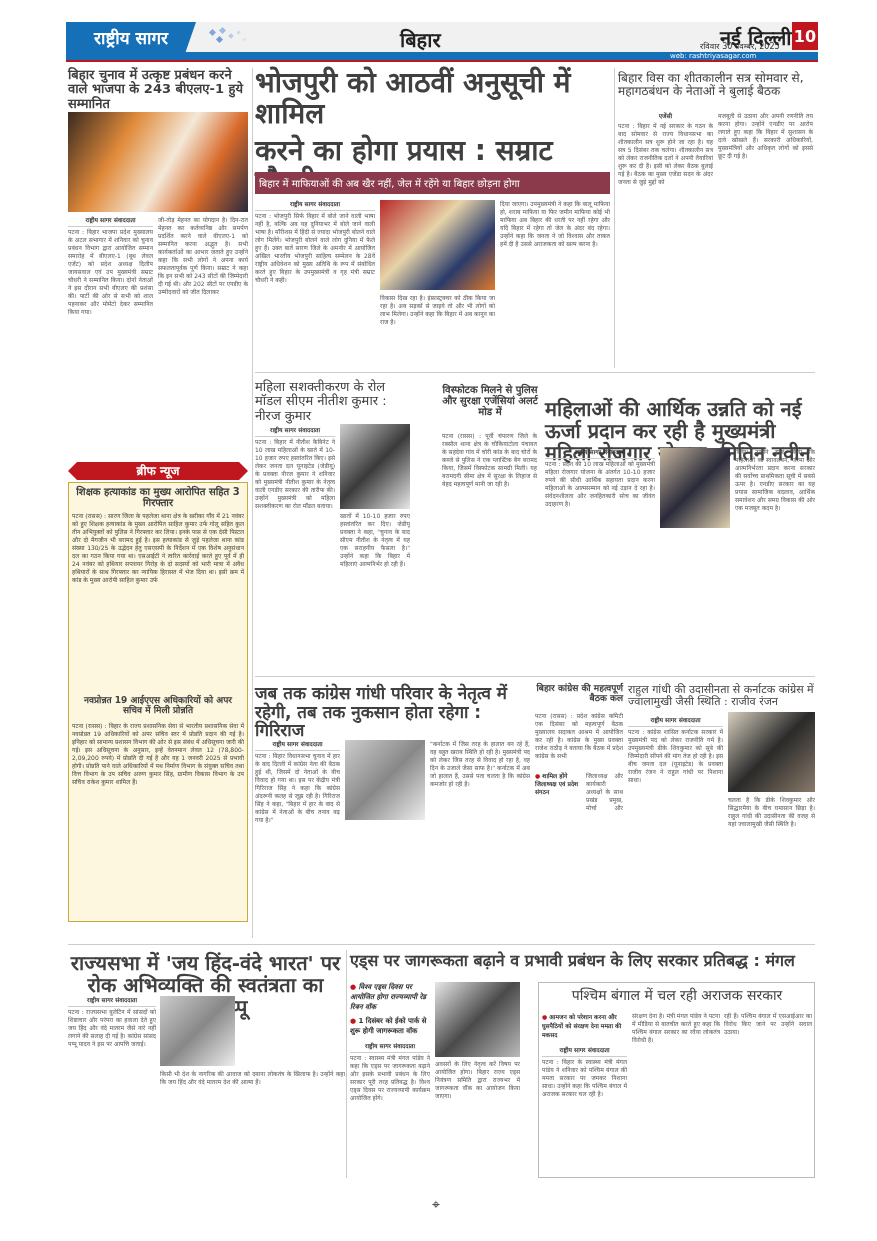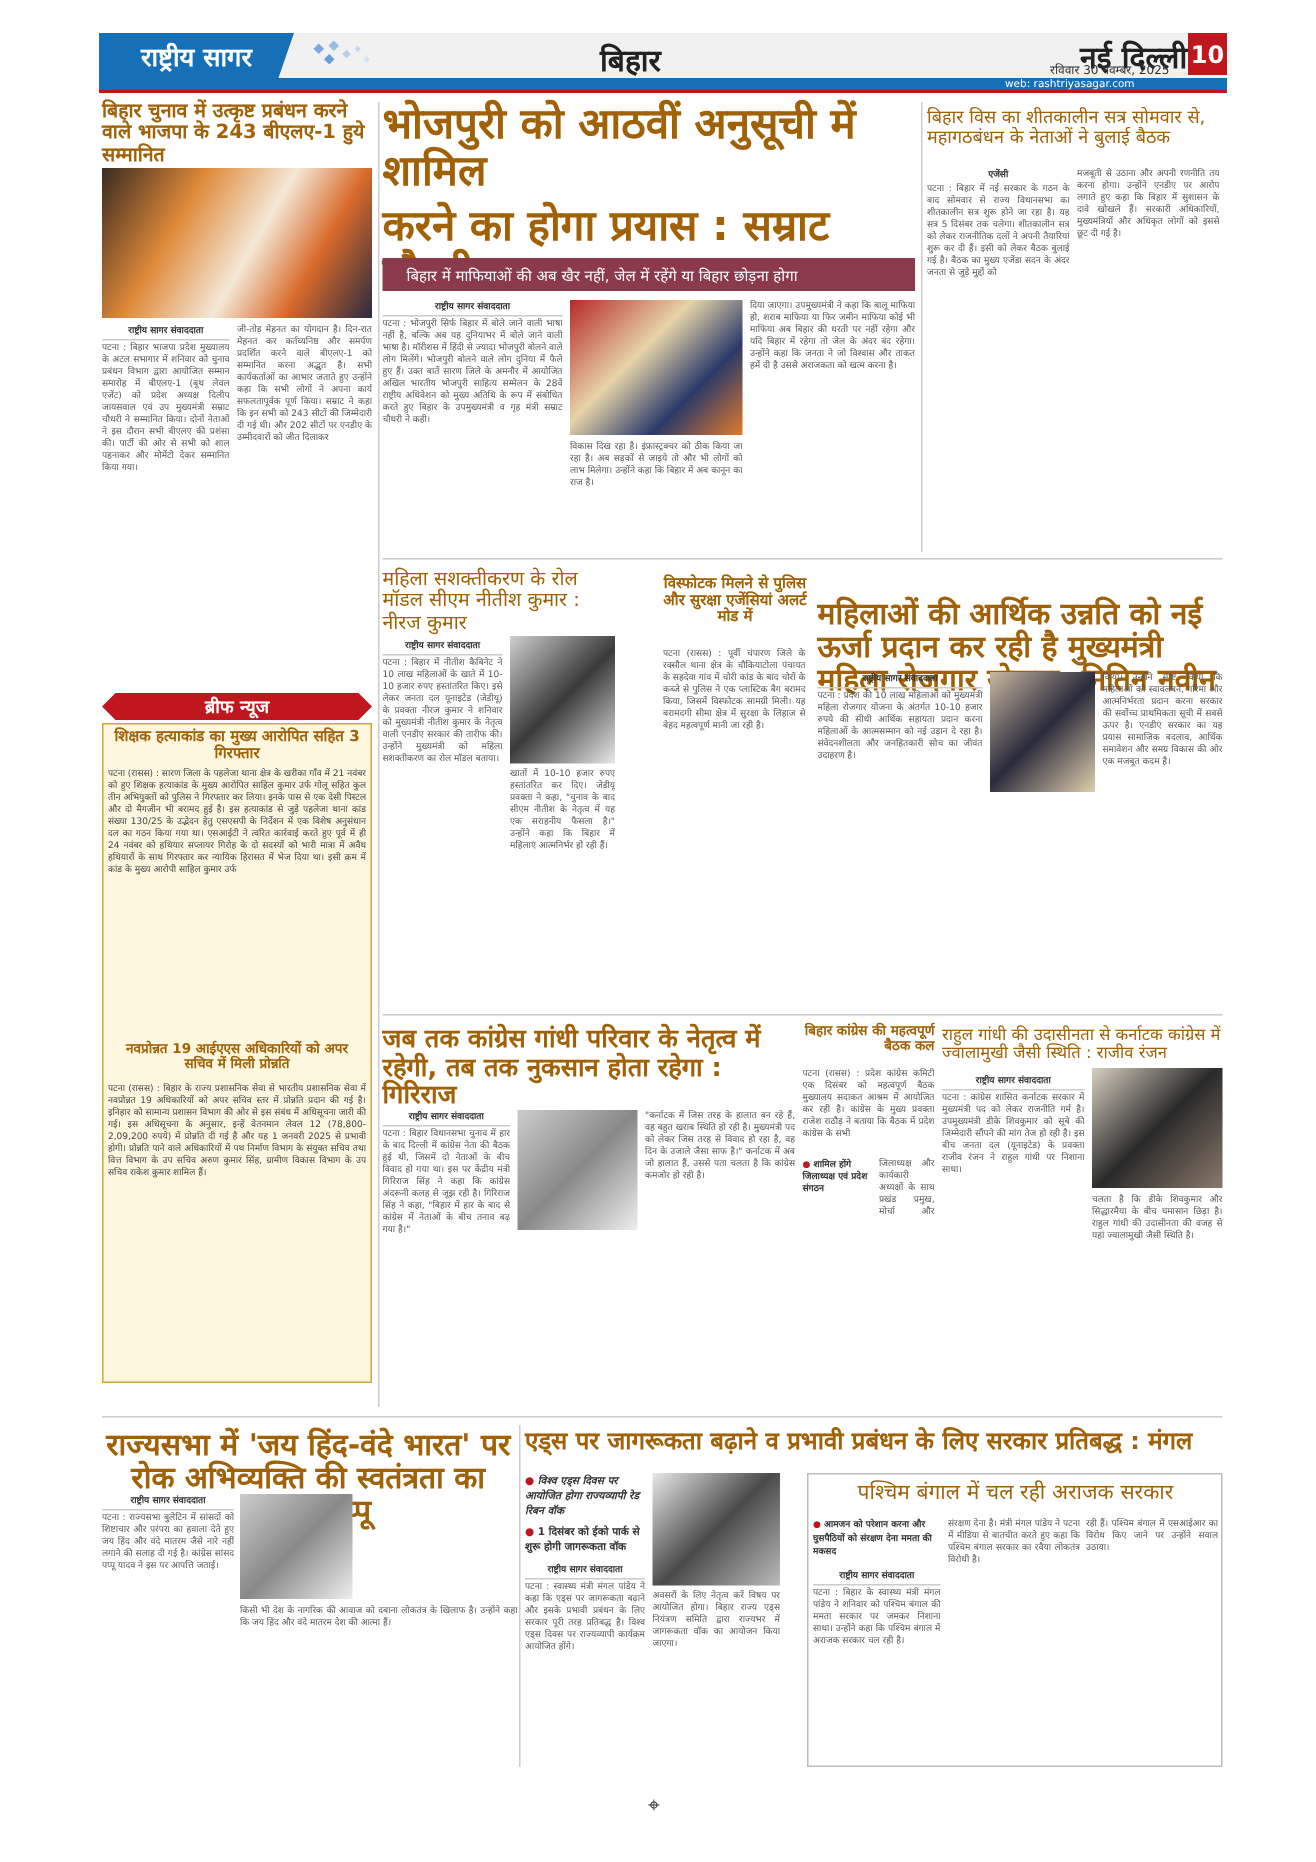--- a/index.html
+++ b/index.html
@@ -8,26 +8,26 @@
   .masthead { left: 66px; top: 22px; width: 752px; height: 36px; background: #f1f1f1; }
   .mast-left { left: 66px; top: 22px; width: 130px; height: 30px; background: #1570b8; color: #fff; font-weight: bold; font-size: 17px; display: flex; align-items: center; justify-content: center; clip-path: polygon(0 0, 100% 0, 92% 100%, 0 100%); }
   .mast-diamonds { left: 205px; top: 26px; width: 60px; height: 20px; }
   .mast-section { left: 400px; top: 26px; font-size: 20px; font-weight: bold; color: #222; }
   .mast-city { left: 720px; top: 24px; font-size: 20px; font-weight: bold; }
   .mast-date { left: 700px; top: 40px; font-size: 8px; color: #333; }
   .mast-page { left: 792px; top: 22px; width: 26px; height: 28px; background: #c0161d; color: #fff; font-weight: bold; font-size: 16px; display: flex; align-items: center; justify-content: center; }
   .mast-bar { left: 66px; top: 52px; width: 752px; height: 8px; background: #1570b8; }
   .mast-red { left: 66px; top: 60px; width: 752px; height: 2px; background: #c0161d; }
   .mast-web { left: 670px; top: 52px; font-size: 7px; color: #fff; font-weight: normal; }
-  .headline { font-weight: bold; color: #a16207; line-height: 1.1; }
+  .headline { font-weight: bold; color: #404040; line-height: 1.1; }
   .txt { font-size: 6px; color: #555; line-height: 8px; overflow: hidden; text-align: justify; }
   .byline { font-size: 6px; font-weight: bold; color: #333; text-align: center; border-bottom: 1px solid #ccc; padding-bottom: 2px; }
   .photo { background: linear-gradient(135deg, #8a6a50, #c9a27a 40%, #4a5a80); }
   .photo-grey { background: linear-gradient(135deg, #ccc, #888 50%, #eee); }
-  .deck { background: #8a3a4a; color: #fff; font-size: 10px; display: flex; align-items: center; padding-left: 16px; }
+  .deck { background: #8a3a4a; color: #fff; font-size: 10px; display: flex; align-items: center; padding-left: 4px; }
   .brief-head { background: #c0161d; color: #fff; font-weight: bold; font-size: 12px; text-align: center; }
   .brief-box { border: 1px solid #c9a93a; background: #fdf7df; }
   .bullet { color: #c0161d; }
   .boxed { border: 1px solid #bbb; }
   .divider { background: #ccc; }
   .reg-mark { font-size: 14px; color: #333; }
 </style>
 </head>
 <body>
 

